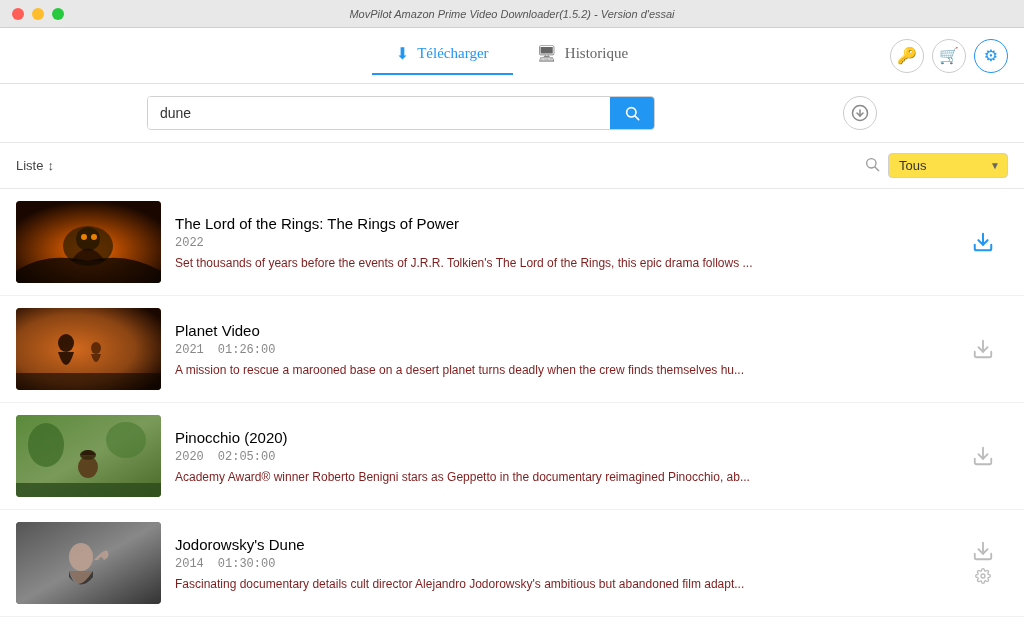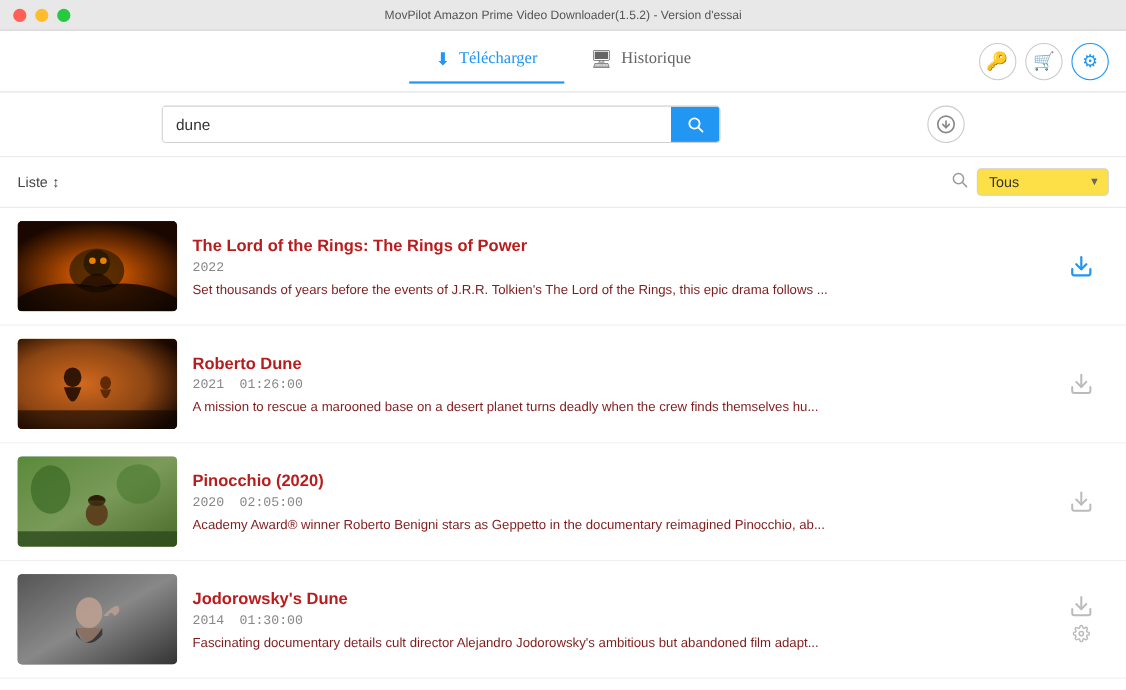--- a/index.html
+++ b/index.html
@@ -35,20 +35,21 @@
       border-radius: 50%;
       border: none;
       cursor: pointer;
     }
     .tb-close { background: #ff5f56; }
     .tb-min { background: #ffbd2e; }
     .tb-max { background: #27c93f; }
     .titlebar-title {
       font-size: 11px;
       color: #555;
+      font-style: italic;
     }
 
     
     .navbar {
       background: #ffffff;
       height: 56px;
       display: flex;
       align-items: center;
       justify-content: center;
       border-bottom: 1px solid #e0e0e0;
@@ -256,22 +257,22 @@
     .thumb-planet { background: linear-gradient(135deg, #8B6914 0%, #CD853F 50%, #1a0a00 100%); }
     .thumb-pinocchio { background: linear-gradient(135deg, #4a7c3f 0%, #8B9467 50%, #556B2F 100%); }
     .thumb-jodo { background: linear-gradient(135deg, #333 0%, #666 50%, #999 100%); }
 
     .item-info {
       flex: 1;
       min-width: 0;
     }
     .item-title {
       font-size: 15px;
-      font-weight: 700;
-      color: #b91c1c;
+      font-weight: 400;
+      color: #000000;
       margin-bottom: 4px;
     }
     .item-meta {
       font-size: 12px;
       color: #888;
       margin-bottom: 6px;
       display: flex;
       gap: 14px;
       font-family: Liberation Mono, monospace;
     }
@@ -443,21 +444,21 @@
 
           <ellipse cx="50" cy="35" rx="8" ry="9" fill="#1a0800" opacity="0.85"></ellipse>
           <path d="M42 44 Q50 70 58 44" fill="#1a0800" opacity="0.85"></path>
 
           <ellipse cx="80" cy="40" rx="5" ry="6" fill="#3a1500" opacity="0.7"></ellipse>
           <path d="M75 46 Q80 62 85 46" fill="#3a1500" opacity="0.7"></path>
           <rect x="0" y="65" width="145" height="17" fill="#0d0500" opacity="0.6"></rect>
         </svg>
       </div>
       <div class="item-info">
-        <div class="item-title">Roberto Dune</div>
+        <div class="item-title">Planet Video</div>
         <div class="item-meta">
           <span>2021</span>
           <span>01:26:00</span>
         </div>
         <div class="item-desc">A mission to rescue a marooned base on a desert planet turns deadly when the crew finds themselves hu...</div>
       </div>
       <div class="item-actions">
         <div class="dl-btn inactive">
           <svg width="22" height="22" viewBox="0 0 24 24" fill="none" stroke="#bbb" stroke-width="2" stroke-linecap="round" stroke-linejoin="round">
             <path d="M21 15v4a2 2 0 0 1-2 2H5a2 2 0 0 1-2-2v-4"></path>

